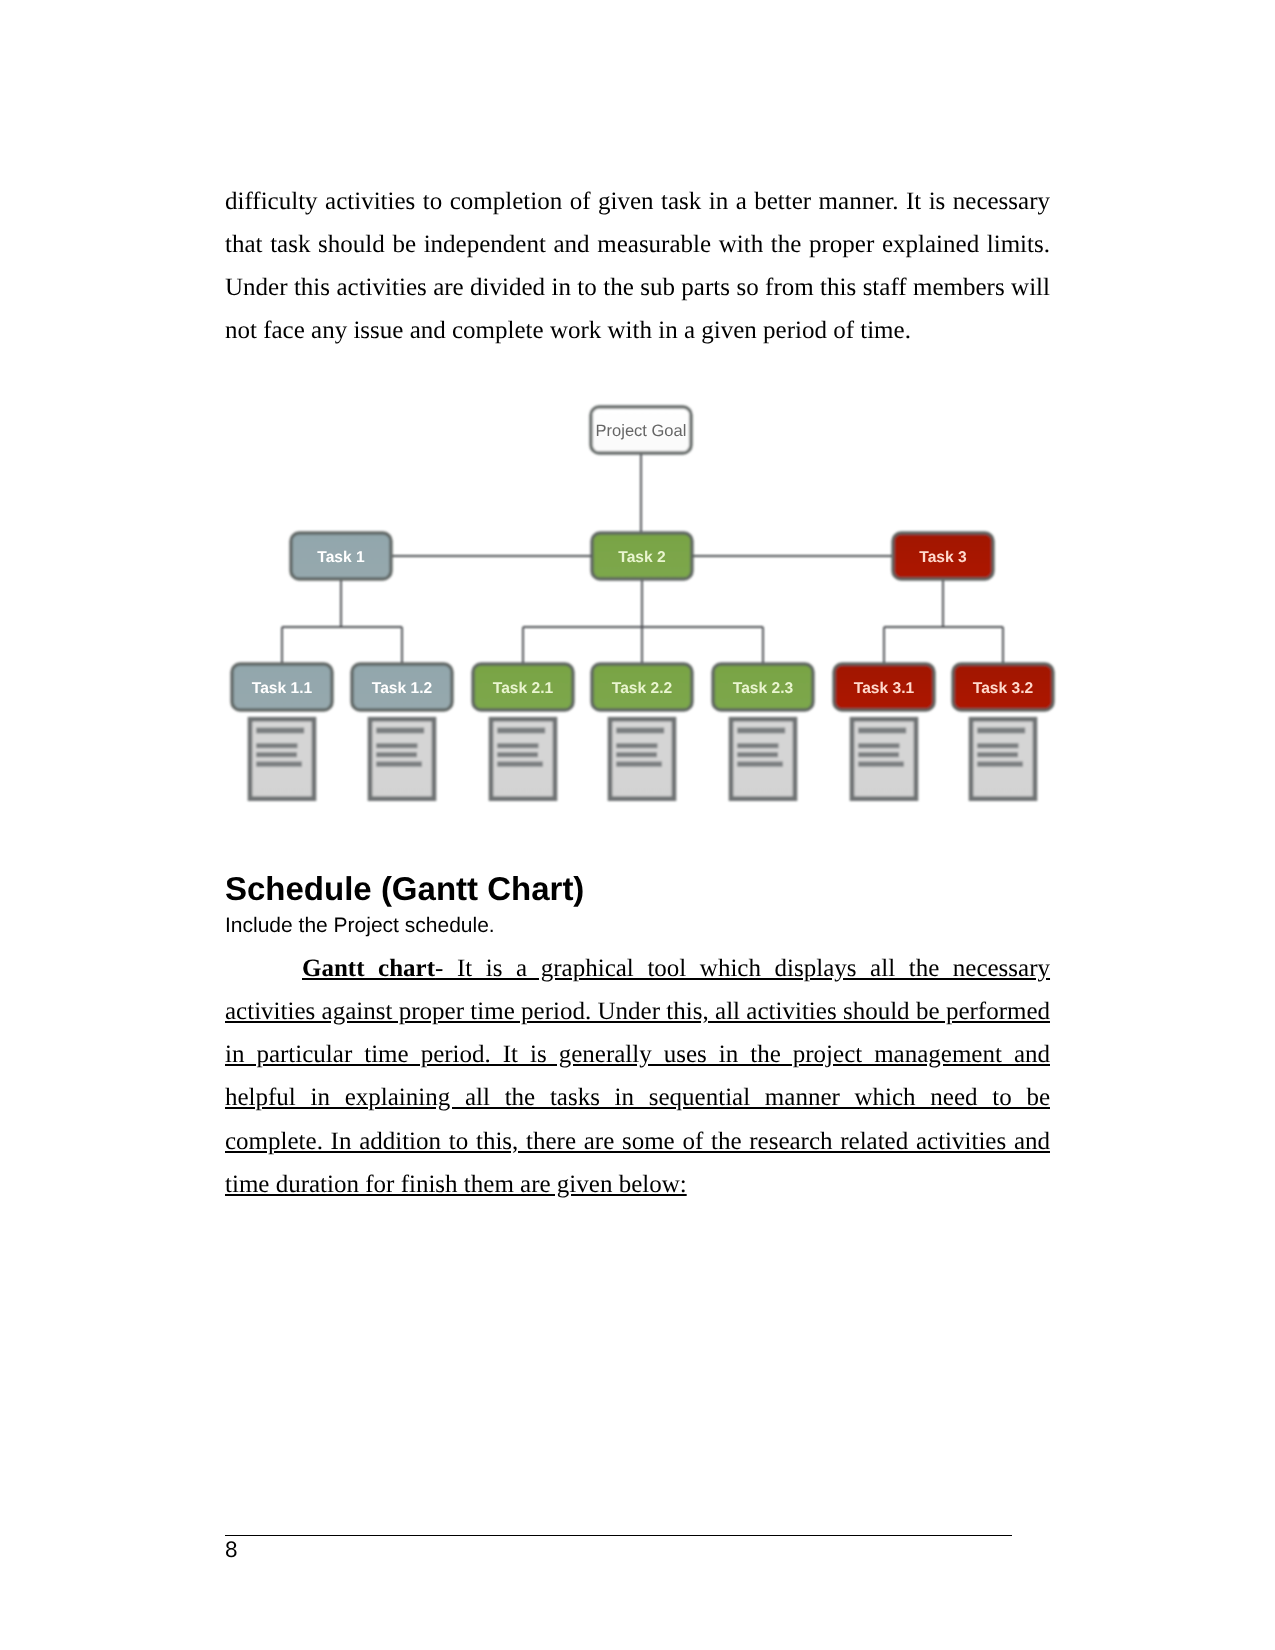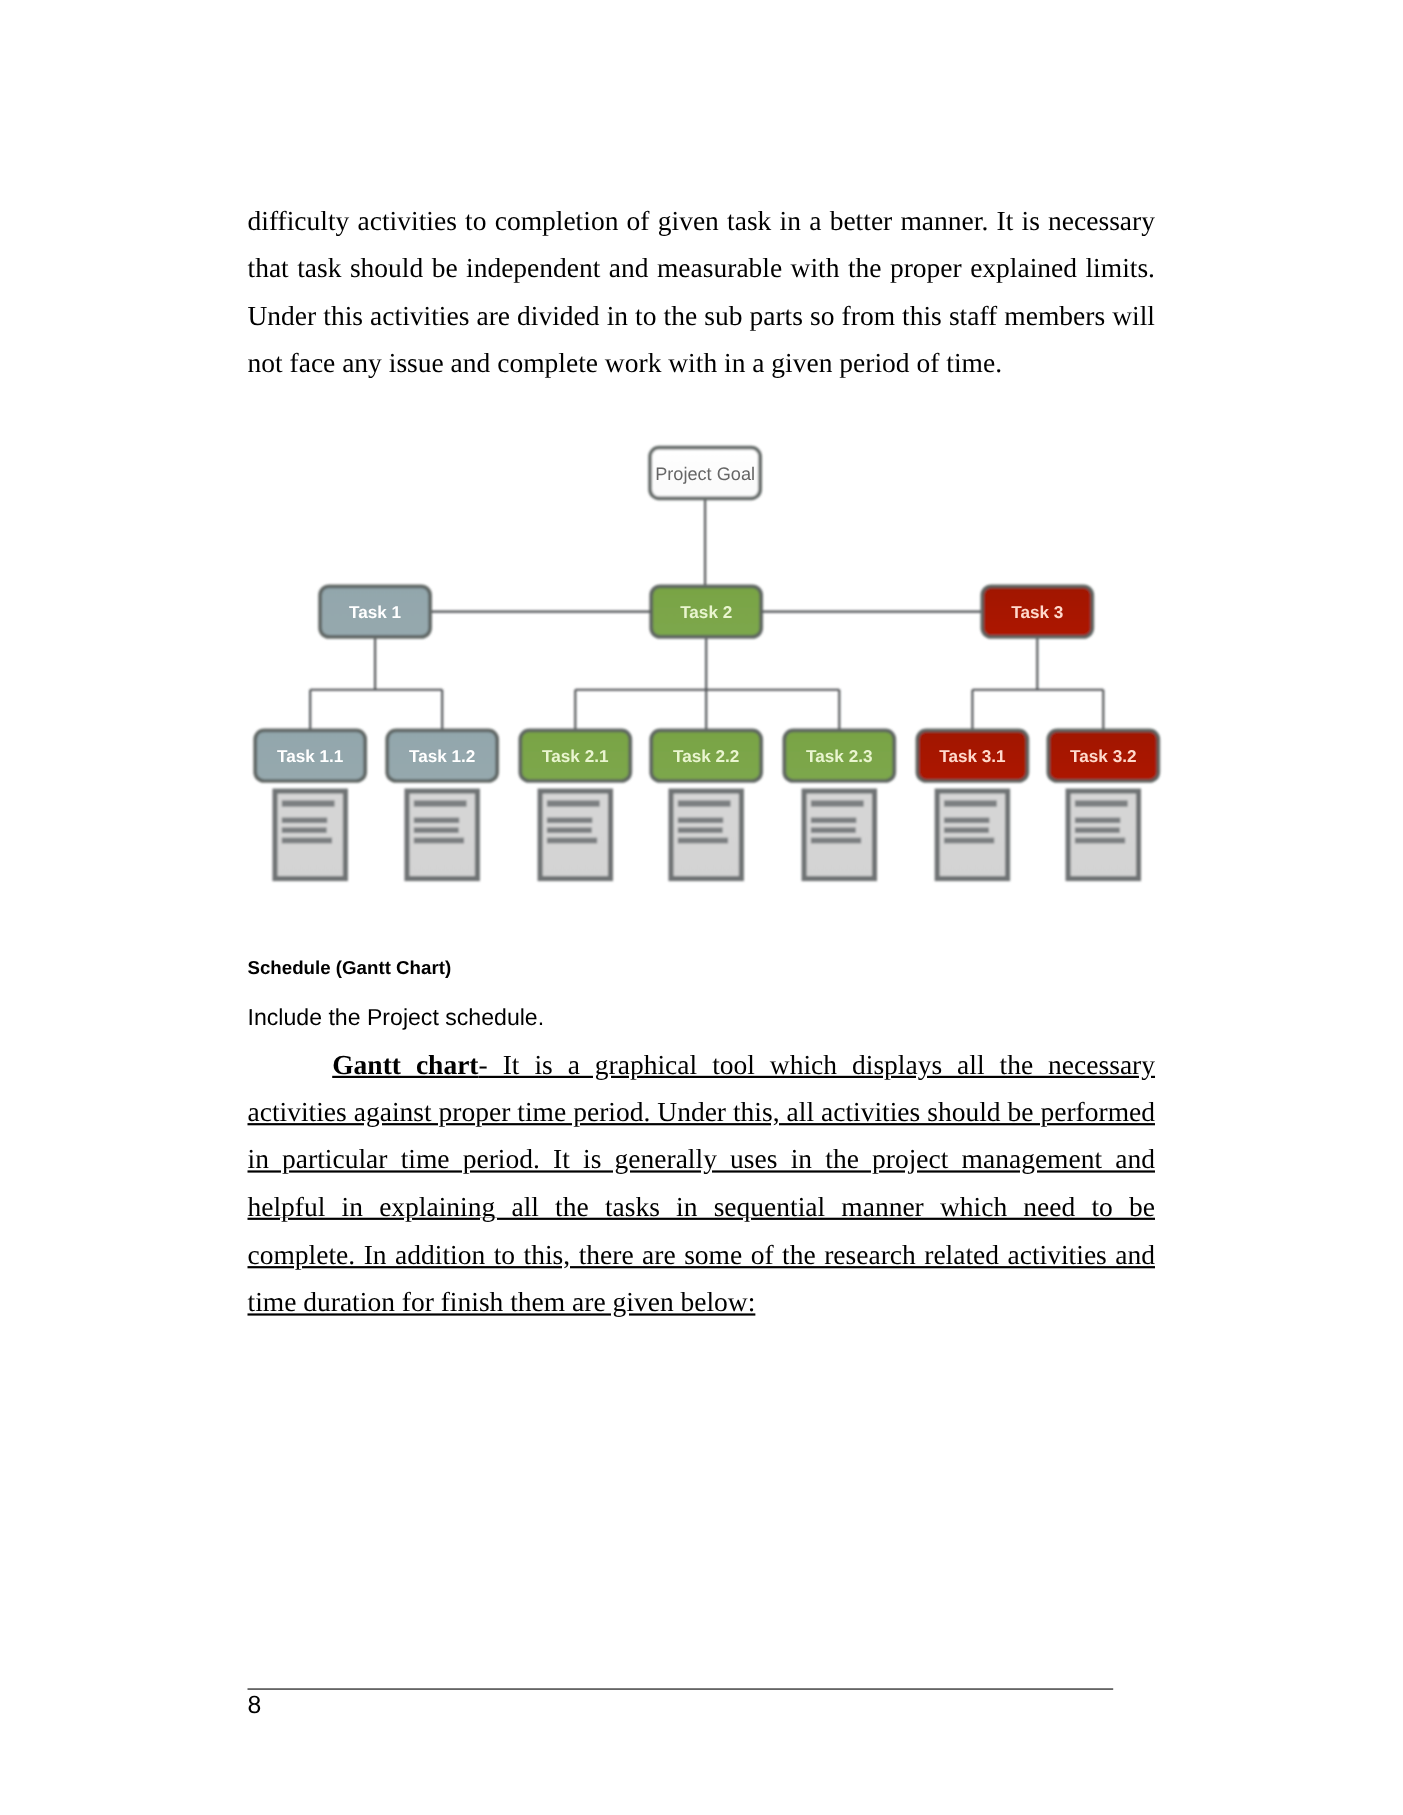--- a/index.html
+++ b/index.html
@@ -27,21 +27,21 @@
   .para.first { top:179.5px; }
   .para.second { top:946.8px;text-decoration:underline; }
   .indent { display:inline-block; width:77px; }
 
   
   .h-sans {
     position:absolute; left:225px;
     font-family:"Liberation Sans", sans-serif;
     color:#000;
   }
-  #heading-schedule { top:869.5px; font-size:17px; font-weight:bold; }
+  #heading-schedule { top:869.5px; font-size:33px; font-weight:bold; }
   #subtext-include { top:913.5px; font-size:21px; font-weight:normal; }
 
   
   .footer-rule {
     position:absolute; left:225px; top:1535px;
     width:787px; height:1.4px; background:#000;
   }
   .page-number {
     position:absolute; left:225px; top:1538.5px;
     font-family:"Liberation Sans", sans-serif;

